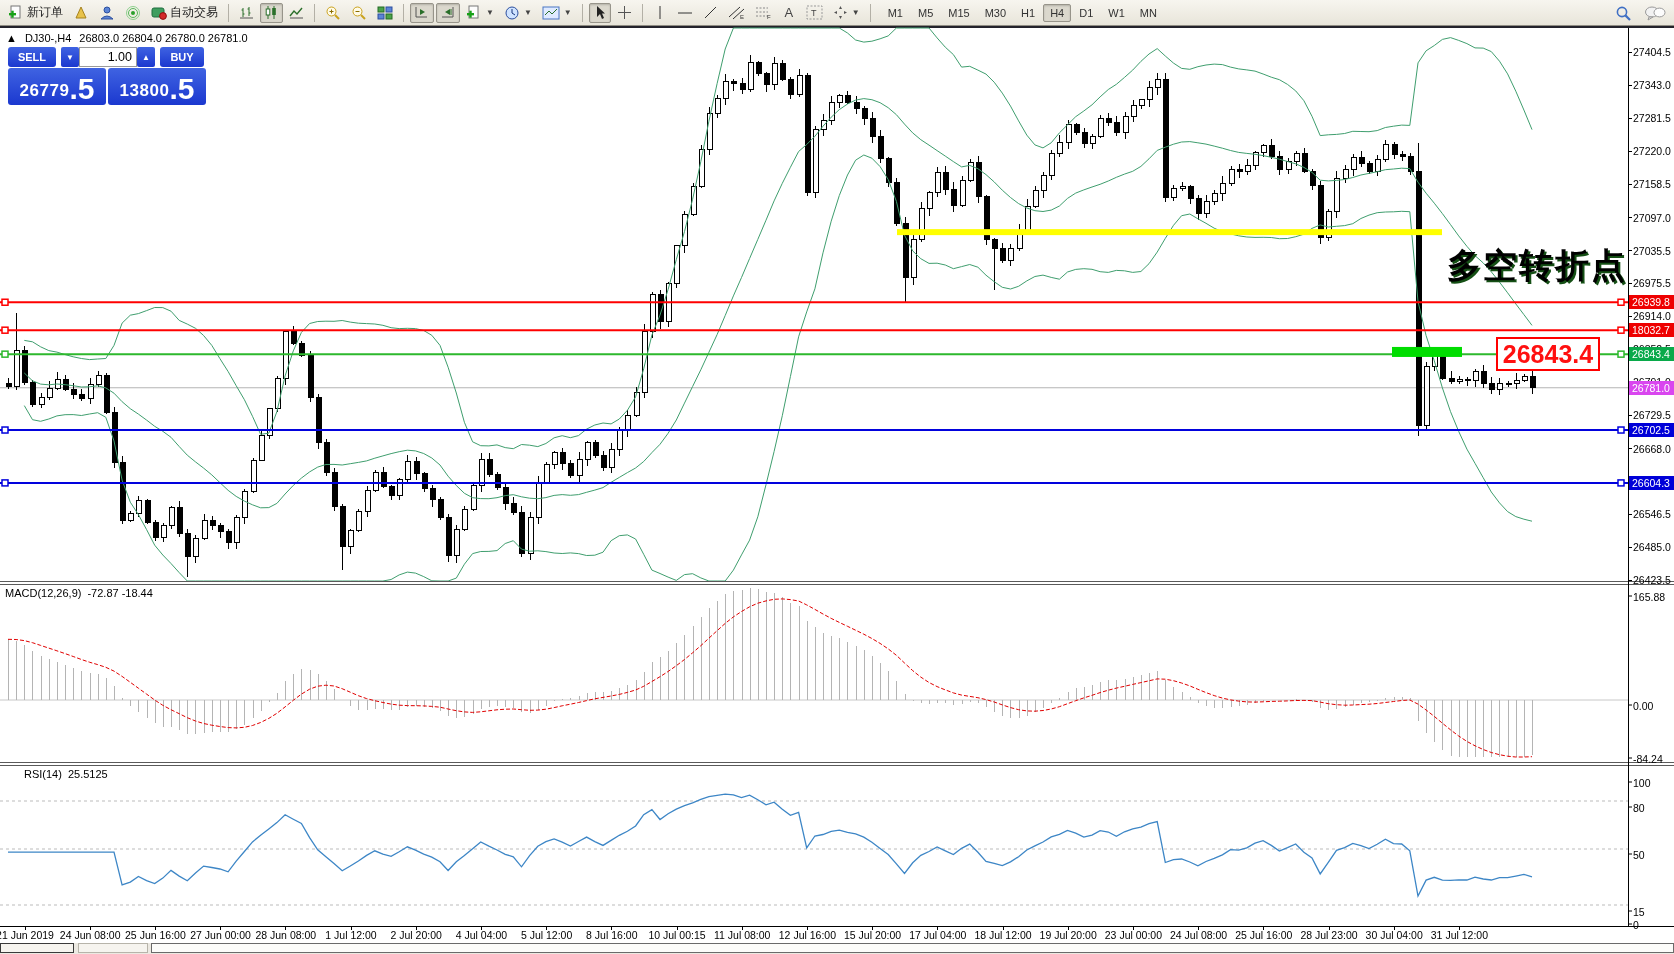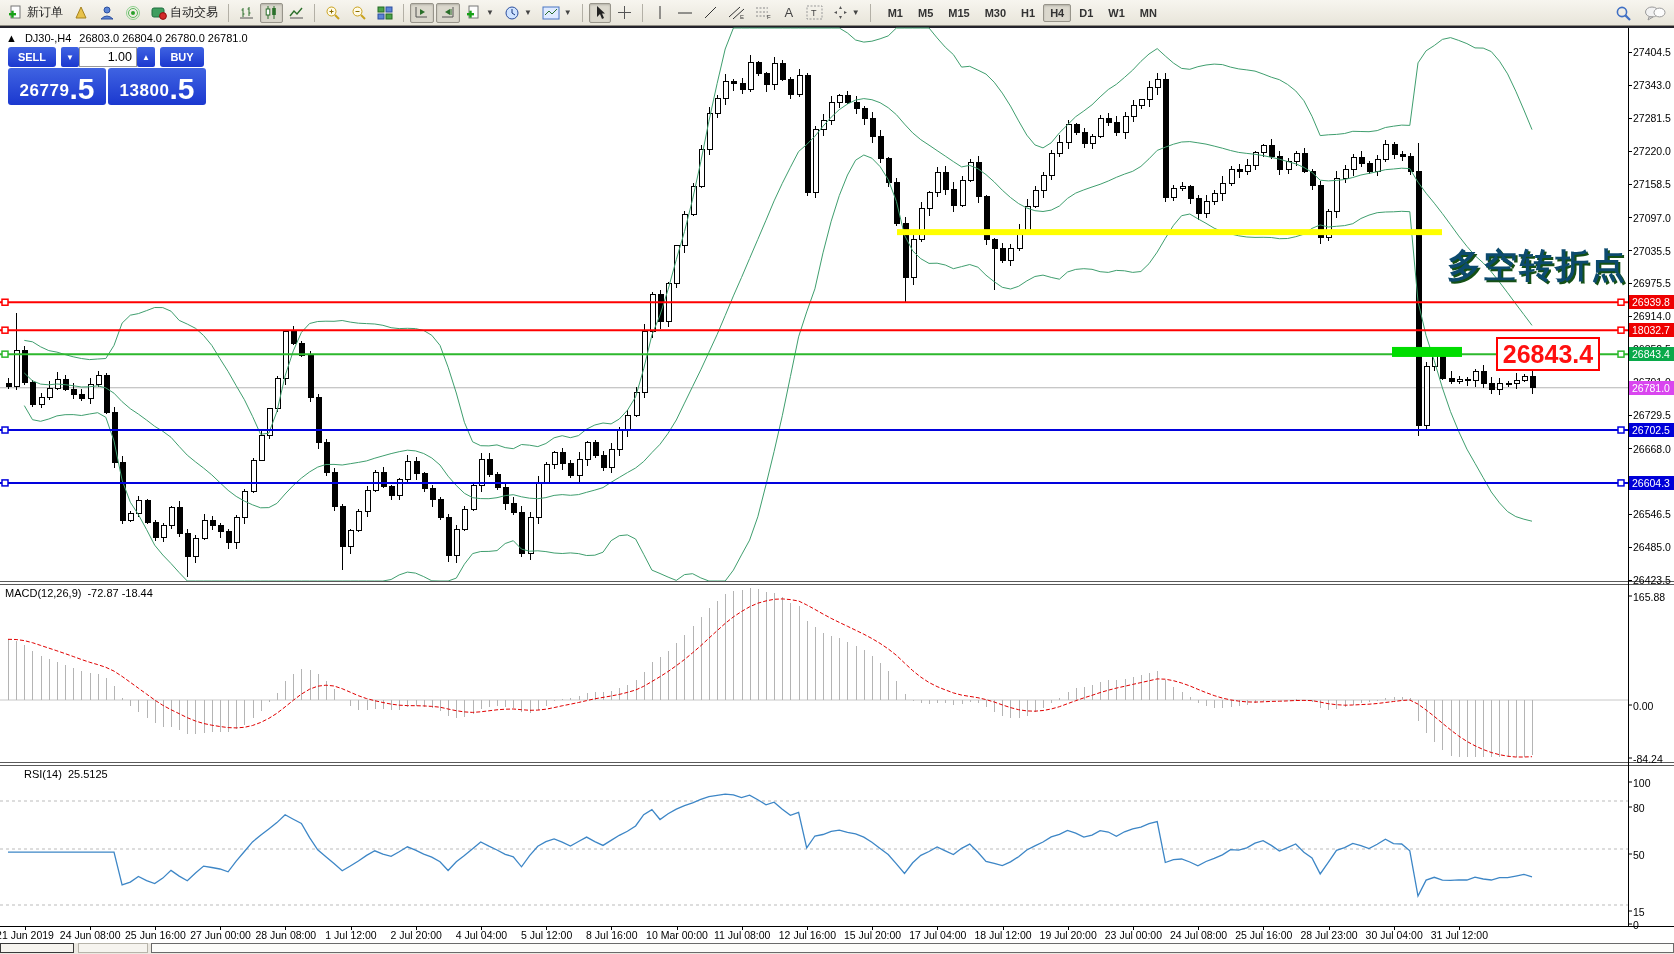--- a/index.html
+++ b/index.html
@@ -7,21 +7,21 @@
        font-family:"Liberation Sans",sans-serif;background:#fff;}
   
   .toolbar{position:absolute;top:0;left:0;width:1674px;height:26px;z-index:40;
            background:linear-gradient(#f7f5ef,#e8e5da);border-bottom:1px solid #8f8c82;
            display:flex;align-items:center;padding:0 4px;box-sizing:border-box;gap:2px;}
   .tbtn{height:20px;min-width:22px;display:flex;align-items:center;justify-content:center;
         gap:3px;padding:0 3px;border:1px solid transparent;border-radius:2px;
         font-size:12px;color:#222;box-sizing:border-box;}
   .tbtn.active{border:1px solid #97948a;background:#dbd8cd;box-shadow:inset 0 1px 2px rgba(0,0,0,.18);}
   .tsep{width:1px;height:18px;background:#b3b0a6;margin:0 4px;}
-  .tf-wrap{display:flex;gap:1px;margin-left:4px;font-weight:bold;}
+  .tf-wrap{display:flex;gap:1px;margin-left:4px;}
   .tfbtn{font-size:11px;color:#333;padding:2px 6px;border:1px solid transparent;border-radius:2px;}
   .tfbtn.active{border:1px solid #97948a;background:#dbd8cd;box-shadow:inset 0 1px 2px rgba(0,0,0,.18);}
   .tb-right{position:absolute;right:8px;top:1px;display:flex;gap:12px;align-items:center;height:24px;}
   .caret{font-size:8px;color:#444;margin-left:1px;}
   
   .chartwin{position:absolute;left:0;top:26px;width:1674px;height:928px;background:#fff;
             border-top:2px solid #23232b;box-sizing:border-box;z-index:1;}
   #svg{position:absolute;left:0;top:0;z-index:2;}
   .ohlcline{position:absolute;left:6px;top:32px;font-size:11px;color:#000;z-index:26;}
   .ohlcline b{font-weight:normal;margin-right:8px;}
@@ -41,21 +41,21 @@
   .bp-frac{font-size:30px;font-weight:bold;line-height:30px;}
   
   .indlabel{position:absolute;left:5px;font-size:11px;color:#000;z-index:8;}
   .indlabel span{margin-right:6px;}
   
   .ticklabel{position:absolute;left:1633px;font-size:10.5px;color:#000;z-index:5;white-space:nowrap;}
   .pricelabel{position:absolute;left:1629px;width:63px;height:14px;color:#fff;font-size:10.5px;
               line-height:14px;padding-left:3px;z-index:12;box-sizing:border-box;white-space:nowrap;}
   .timelabel{position:absolute;top:929px;font-size:10.5px;color:#000;transform:translateX(-50%);z-index:5;white-space:nowrap;}
   
-  .anno{position:absolute;left:1447px;top:243px;font-size:34px;font-weight:bold;color:#0c4a6e;
+  .anno{position:absolute;left:1447px;top:243px;font-size:34px;font-weight:bold;color:#000000;
         text-shadow:2px 2px 0 #155015;z-index:22;letter-spacing:2px;white-space:nowrap;}
   .pricebox{position:absolute;left:1496px;top:337px;width:100px;height:30px;border:2px solid #ff0000;
             background:#fff;color:#ff1010;font-size:25px;font-weight:bold;text-align:center;
             line-height:30px;z-index:23;}
   
   .tabstrip{position:absolute;left:0;top:943px;width:1674px;height:11px;background:#ece9e2;z-index:30;}
   .tab1{position:absolute;left:0;top:0;width:74px;height:10px;background:#f6f4ef;border:1px solid #3a3a3a;box-sizing:border-box;}
   .tab2{position:absolute;left:78px;top:0;width:70px;height:10px;background:#f6f4ef;border:1px solid #b7b4aa;box-sizing:border-box;}
   .tab3{position:absolute;left:151px;top:0;width:1523px;height:10px;background:#fcfcfa;border:1px solid #6a6a6a;box-sizing:border-box;}
   .micro{font-size:10px;}
@@ -984,21 +984,21 @@
 <div class="timelabel" style="left: 25px;">21 Jun 2019</div>
 <div class="timelabel" style="left: 90.2px;">24 Jun 08:00</div>
 <div class="timelabel" style="left: 155.4px;">25 Jun 16:00</div>
 <div class="timelabel" style="left: 220.6px;">27 Jun 00:00</div>
 <div class="timelabel" style="left: 285.8px;">28 Jun 08:00</div>
 <div class="timelabel" style="left: 351px;">1 Jul 12:00</div>
 <div class="timelabel" style="left: 416.2px;">2 Jul 20:00</div>
 <div class="timelabel" style="left: 481.4px;">4 Jul 04:00</div>
 <div class="timelabel" style="left: 546.6px;">5 Jul 12:00</div>
 <div class="timelabel" style="left: 611.8px;">8 Jul 16:00</div>
-<div class="timelabel" style="left: 677px;">10 Mar 00:00</div>
+<div class="timelabel" style="left: 677px;">10 Jul 00:15</div>
 <div class="timelabel" style="left: 742.2px;">11 Jul 08:00</div>
 <div class="timelabel" style="left: 807.4px;">12 Jul 16:00</div>
 <div class="timelabel" style="left: 872.6px;">15 Jul 20:00</div>
 <div class="timelabel" style="left: 937.8px;">17 Jul 04:00</div>
 <div class="timelabel" style="left: 1003px;">18 Jul 12:00</div>
 <div class="timelabel" style="left: 1068.2px;">19 Jul 20:00</div>
 <div class="timelabel" style="left: 1133.4px;">23 Jul 00:00</div>
 <div class="timelabel" style="left: 1198.6px;">24 Jul 08:00</div>
 <div class="timelabel" style="left: 1263.8px;">25 Jul 16:00</div>
 <div class="timelabel" style="left: 1329px;">28 Jul 23:00</div>

